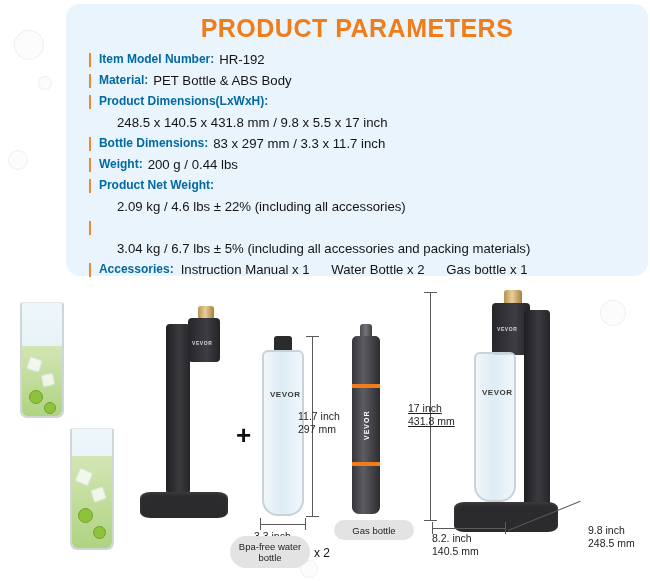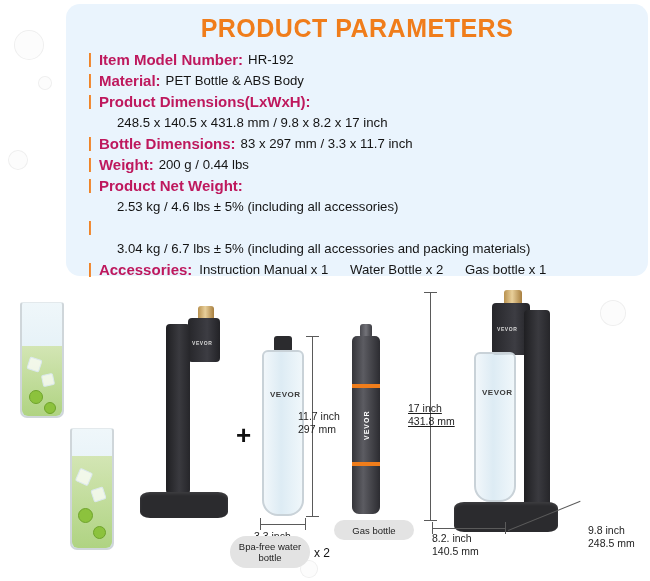--- a/index.html
+++ b/index.html
@@ -29,21 +29,21 @@
     color:#f07d1b;
     padding-top:10px;
   }
   .spec-list { margin-top:7px; padding:0 16px 0 22px; }
   .spec-row { display:flex; align-items:flex-start; margin-bottom:2px; }
   .tick {
     color:#f07d1b; font-weight:bold; font-size:14px;
     margin-right:7px; line-height:19px;
   }
   .spec-label {
-    font-size:15px; font-weight:bold; color:#be185d; line-height:19px;
+    font-size:12px; font-weight:bold; color:#0369a1; line-height:19px;
     white-space:nowrap;
   }
   .spec-value {
     font-size:13.2px; color:#141414; line-height:19px; margin-left:5px;
   }
   .spec-sub {
     font-size:13.2px; color:#141414; line-height:19px;
     margin:0 0 2px 29px;
   }
   .acc-value { font-size:13.2px; color:#141414; line-height:19px; margin-left:7px;}
@@ -173,39 +173,39 @@
     <div class="spec-row">
       <span class="tick">|</span>
       <span class="spec-label">Material:</span>
       <span class="spec-value">PET Bottle &amp; ABS Body</span>
     </div>
 
     <div class="spec-row">
       <span class="tick">|</span>
       <span class="spec-label">Product Dimensions(LxWxH):</span>
     </div>
-    <div class="spec-sub">248.5 x 140.5 x 431.8 mm / 9.8 x 8.2 x 17 inch</div>
+    <div class="spec-sub">248.5 x 140.5 x 431.8 mm / 9.8 x 5.5 x 17 inch</div>
 
     <div class="spec-row">
       <span class="tick">|</span>
       <span class="spec-label">Bottle Dimensions:</span>
       <span class="spec-value">83 x 297 mm / 3.3 x 11.7 inch</span>
     </div>
 
     <div class="spec-row">
       <span class="tick">|</span>
       <span class="spec-label">Weight:</span>
       <span class="spec-value">200 g / 0.44 lbs</span>
     </div>
 
     <div class="spec-row">
       <span class="tick">|</span>
       <span class="spec-label">Product Net Weight:</span>
     </div>
-    <div class="spec-sub">2.53 kg / 4.6 lbs ± 5% (including all accessories)</div>
+    <div class="spec-sub">2.09 kg / 4.6 lbs ± 22% (including all accessories)</div>
 
     <div class="spec-row">
       <span class="tick">|</span>
     </div>
     <div class="spec-sub">3.04 kg / 6.7 lbs ± 5% (including all accessories and packing materials)</div>
 
     <div class="spec-row">
       <span class="tick">|</span>
       <span class="spec-label">Accessories:</span>
       <span class="acc-value">

